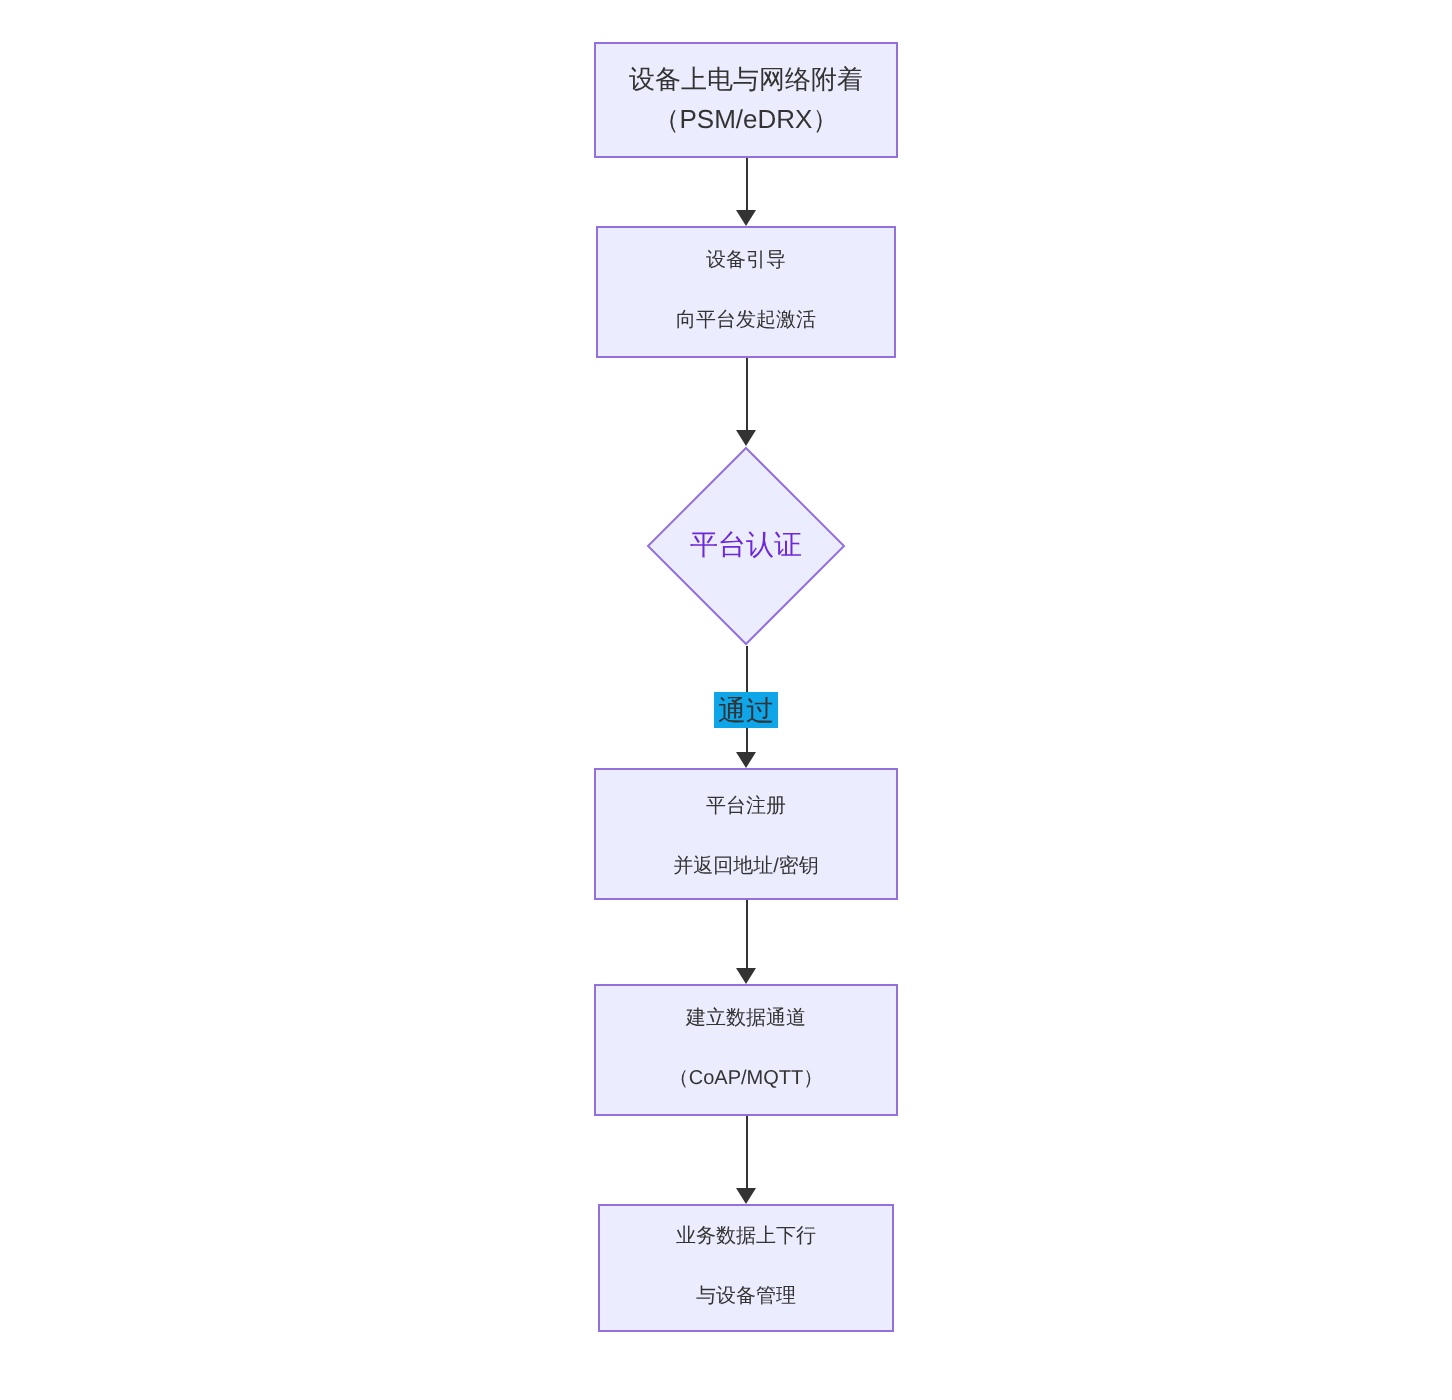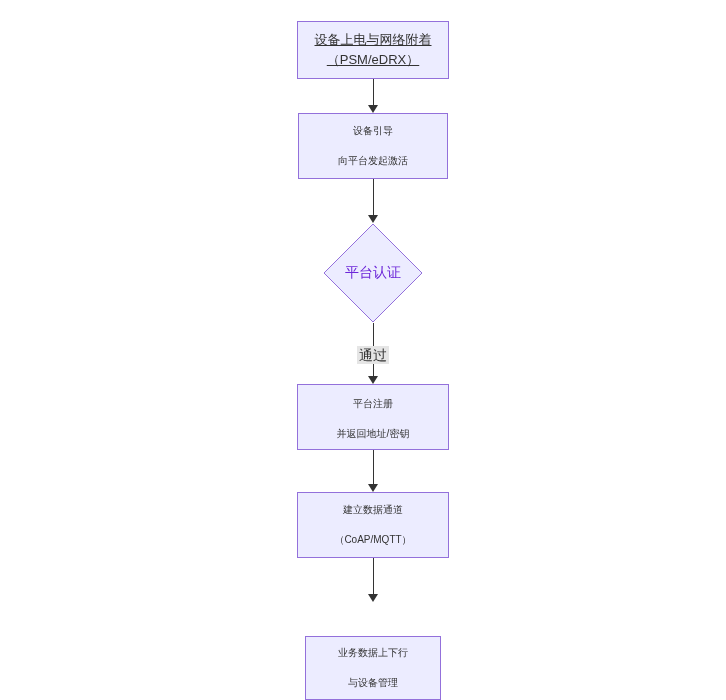--- a/index.html
+++ b/index.html
@@ -34,21 +34,20 @@
     align-items: center;
     justify-content: center;
     text-align: center;
     font-size: 10px;
     line-height: 30px;
     white-space: pre-line;
   }
   .node-rect.small-text {
     font-size: 13px;
     line-height: 20px;
-    text-decoration: underline;
   }
   .edge {
     position: relative;
     display: flex;
     flex-direction: column;
     align-items: center;
     width: 40px;
   }
   .edge-line {
     width: 1px;
@@ -60,21 +59,21 @@
     height: 0;
     border-left: 5px solid transparent;
     border-right: 5px solid transparent;
     border-top: 8px solid #333333;
   }
   .edge-label {
     position: absolute;
     top: 23px;
     left: 50%;
     transform: translateX(-50%);
-    background: #e5e5e5;
+    background: #0ea5e9;
     color: #333333;
     font-size: 14px;
     line-height: 16px;
     padding: 1px 2px;
     white-space: nowrap;
     z-index: 2;
   }
   .node-diamond {
     position: relative;
     width: 100px;
@@ -148,19 +147,19 @@
     <div class="node-rect" style="height:66px;text-align:center;">
       <span>建立数据通道
 （CoAP/MQTT）</span>
     </div>
 
     <div class="edge" style="height:44px">
       <div class="edge-line"></div>
       <div class="edge-head"></div>
     </div>
 
-    <div class="node-rect" style="height:64px;width:136px;margin-top:34px;">
+    <div class="node-rect" style="height:64px;width:148px;">
       <span>业务数据上下行
 与设备管理</span>
     </div>
 
   </div>
 </div>
 
 </body></html>

